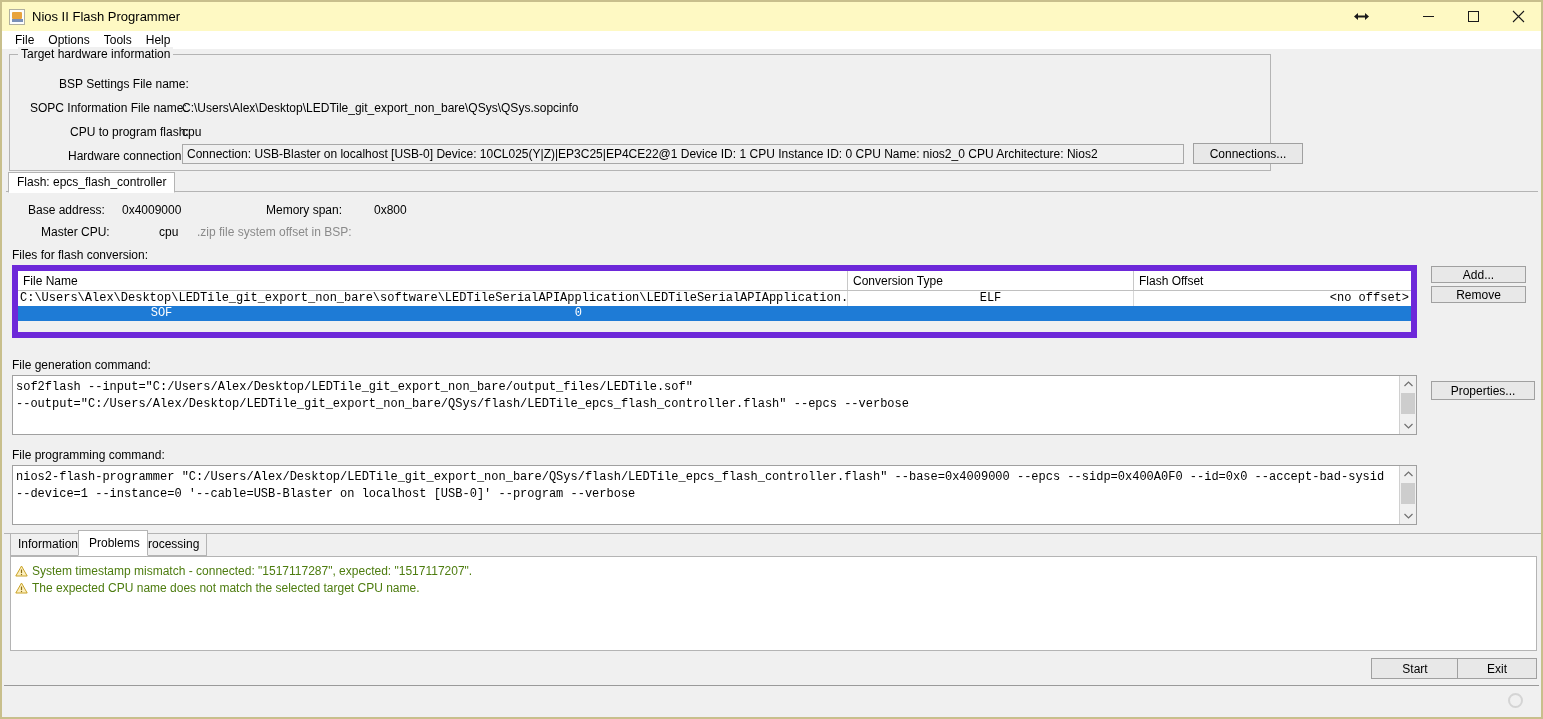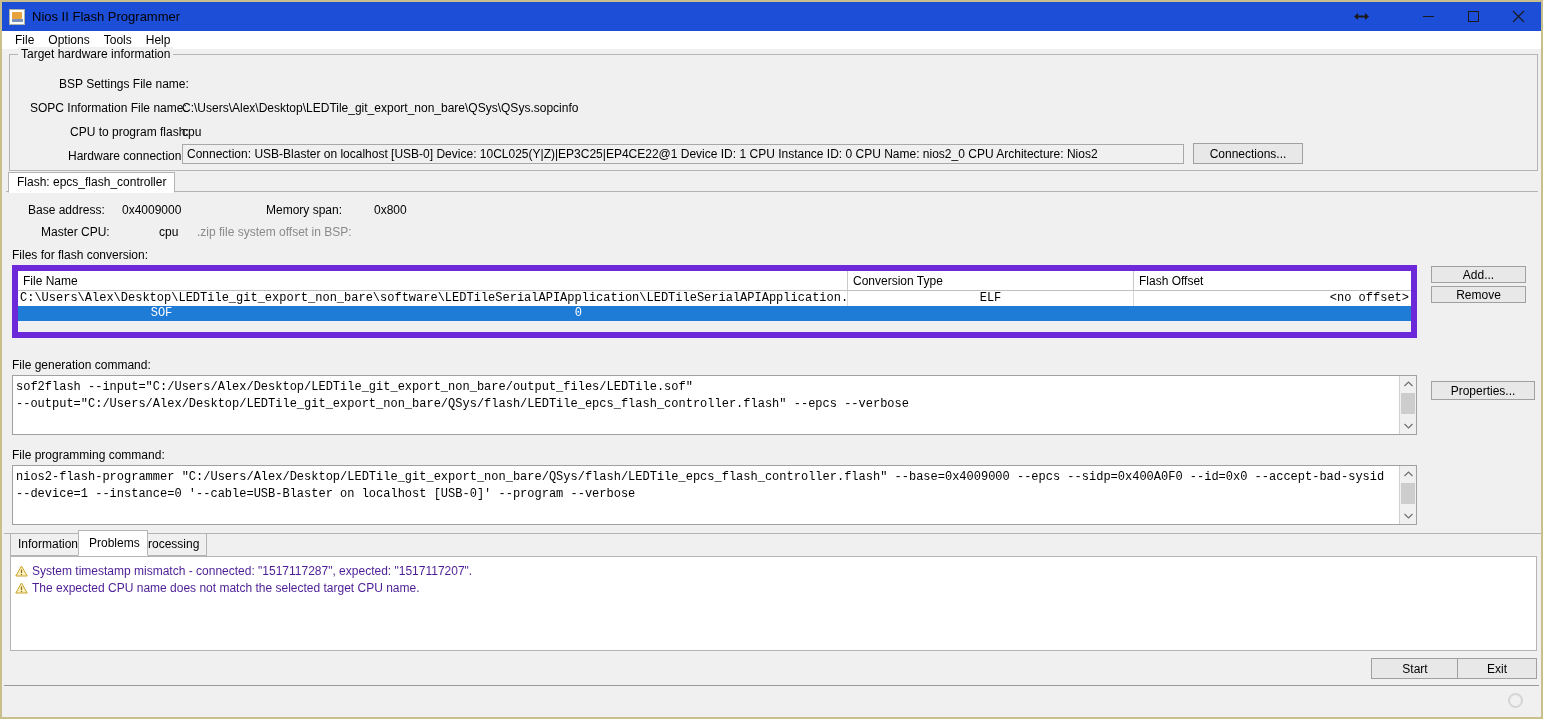--- a/index.html
+++ b/index.html
@@ -17,21 +17,21 @@
     width: 1543px; height: 719px;
     background: #f0f0f0;
     border: 2px solid #c8bf8c;
     border-top: none;
     overflow: hidden;
   }
 
   
   .titlebar {
     position: absolute; left: 0; top: 0; right: 0; height: 31px;
-    background: #1d4ed8;
+    background: #fef9c3;
     border-top: 2px solid #c8bf8c;
     display: flex; align-items: center;
   }
   .app-icon {
     width: 16px; height: 16px; margin-left: 7px; margin-right: 7px;
     border: 1px solid #b0b0a0; background: #fdfdfd;
     position: relative; flex: none;
   }
   .app-icon::before {
     content: ""; position: absolute; left: 2px; top: 2px;
@@ -221,21 +221,21 @@
     position: absolute;
     background: #ffffff;
     border: 1px solid #b4b4b4;
     overflow: hidden;
   }
   .prob-row {
     display: flex; align-items: center;
     height: 17px;
     padding-left: 4px;
     font-size: 12px;
-    color: #4c1d95;
+    color: #4d7c0f;
   }
   .warn-icon {
     width: 13px; height: 12px; margin-right: 4px; flex: none;
     position: relative;
   }
 
   .statusbar {
     position: absolute; left: 0; right: 0; bottom: 0; height: 30px;
     background: #f0f0f0;
     border-top: 1px solid #9a9a9a;
@@ -284,21 +284,21 @@
 
   <div class="menubar">
     <div class="menuitem">File</div>
     <div class="menuitem">Options</div>
     <div class="menuitem">Tools</div>
     <div class="menuitem">Help</div>
   </div>
 
   <div class="body-area">
 
-    <div class="group" style="left:5px; top:4px; width:1529px; height:117px;">
+    <div class="group" style="left:5px; top:4px; width:1262px; height:117px;">
       <div class="group-title">Target hardware information</div>
 
       <div class="lbl" style="left:49px; top:22px;">BSP Settings File name:</div>
       <div class="val" style="left:172px; top:22px;"></div>
 
       <div class="lbl" style="left:20px; top:46px;">SOPC Information File name:</div>
       <div class="val" style="left:172px; top:46px;">C:\Users\Alex\Desktop\LEDTile_git_export_non_bare\QSys\QSys.sopcinfo</div>
 
       <div class="lbl" style="left:60px; top:70px;">CPU to program flash:</div>
       <div class="val" style="left:172px; top:70px;">cpu</div>

